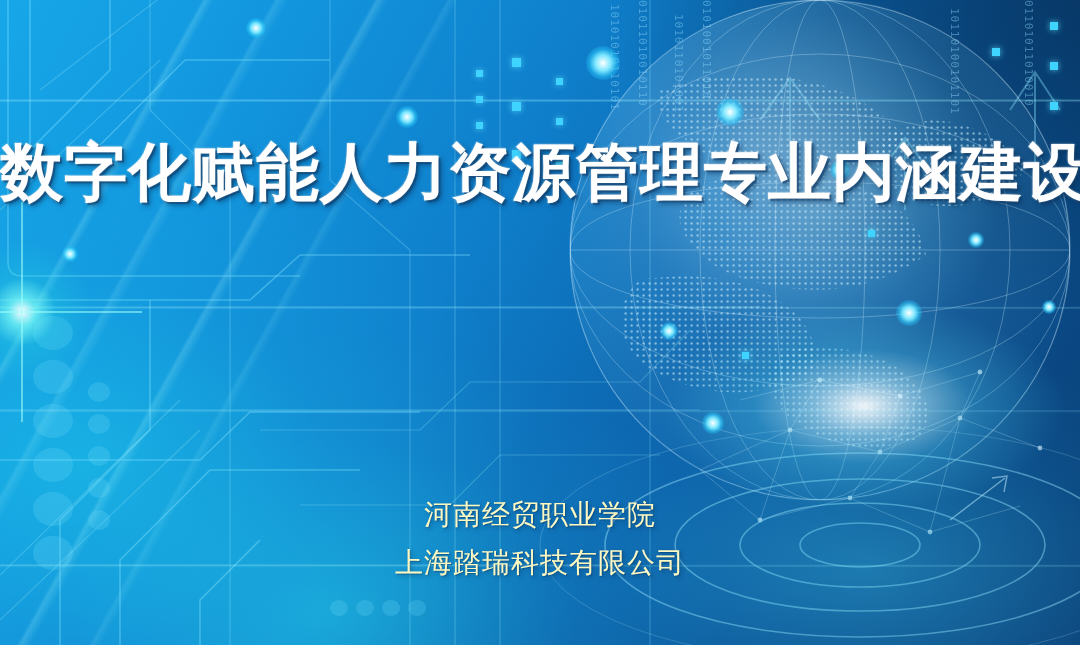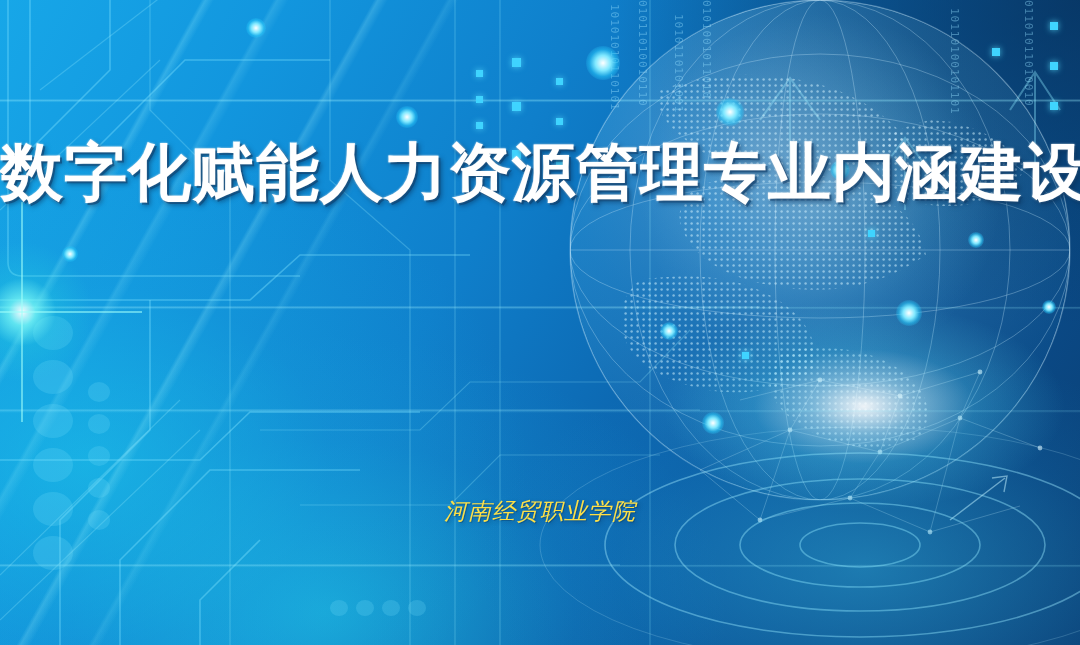--- a/index.html
+++ b/index.html
@@ -151,28 +151,27 @@
     color: #ffffff;
     white-space: nowrap;
     text-shadow:
       1px 1px 0 rgba(12,60,105,0.40),
       2px 2px 4px rgba(8,45,85,0.45);
   }
   .org-line {
     position: absolute;
     left: 0; right: 0;
     text-align: center;
-    font-size: 23px;
-    color: #fde047;
+    font-size: 28px;
+    color: #fef9c3;
     white-space: nowrap;
     letter-spacing: 1px;
     text-shadow:
       1px 1px 0 rgba(10,55,100,0.38),
       2px 2px 4px rgba(8,45,85,0.40);
-    font-style: italic;
   }
   #org1 { top: 496px; }
   #org2 { top: 544px; }
 </style>
 </head>
 <body>
 
 <div id="stage">
 
   <div class="layer bg-base"></div>
@@ -354,15 +353,16 @@
 
   <div class="flare"></div>
 
   <div class="content">
     <div class="title-line" id="title1">数字化赋能人力资源管理专业内涵建设</div>
 
 
 
     <div class="org-line" id="org1">河南经贸职业学院</div>
 
+    <div class="org-line" id="org2">上海踏瑞科技有限公司</div>
   </div>
 
 </div>
 
 </body></html>

